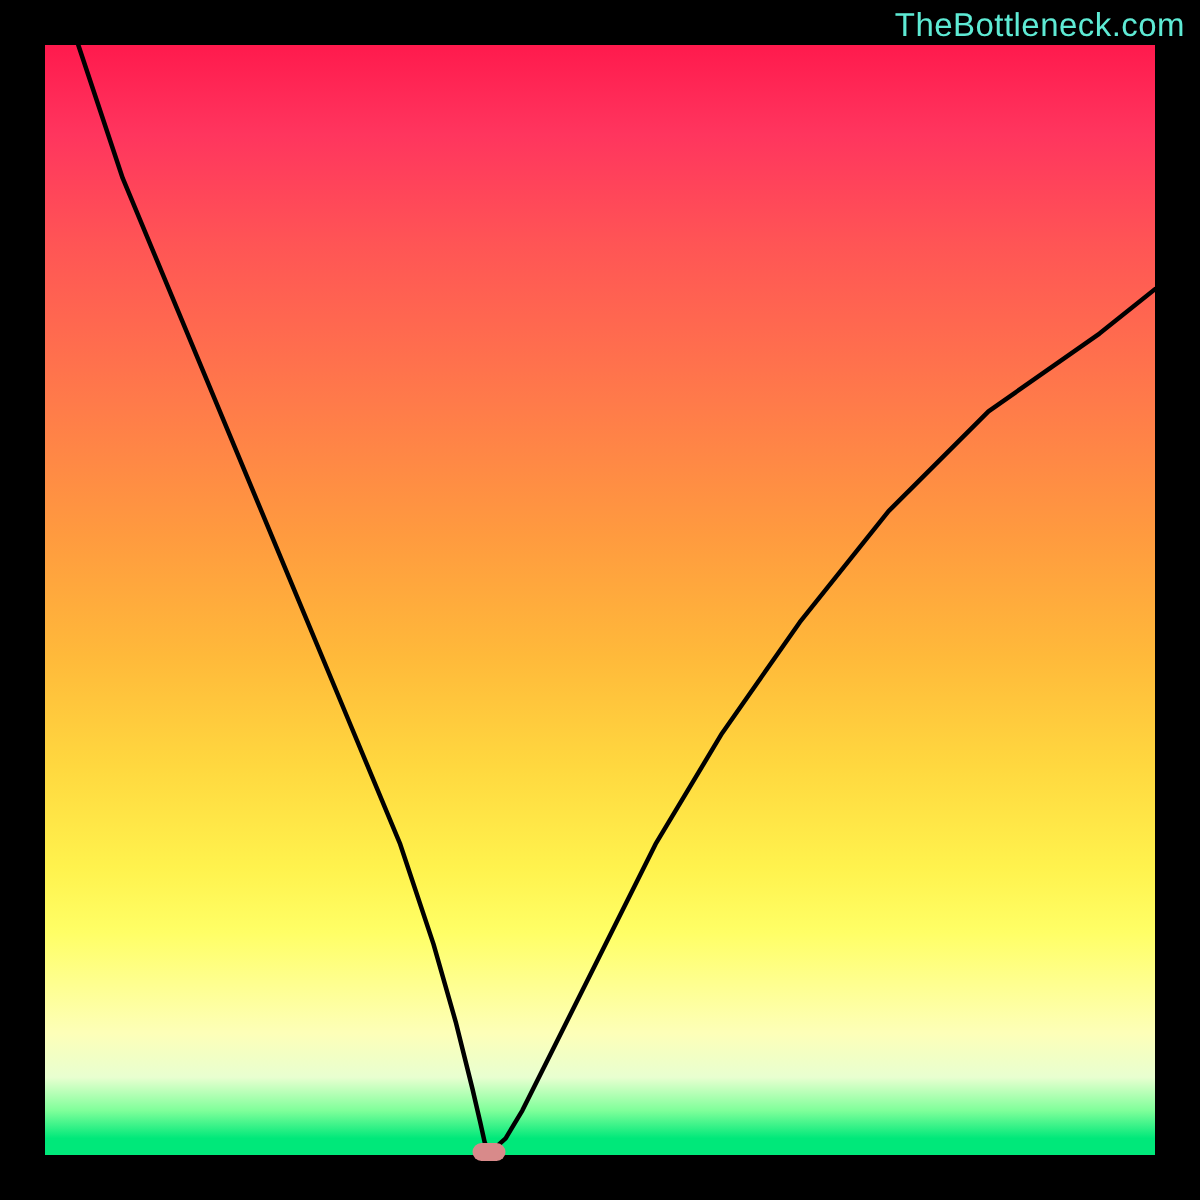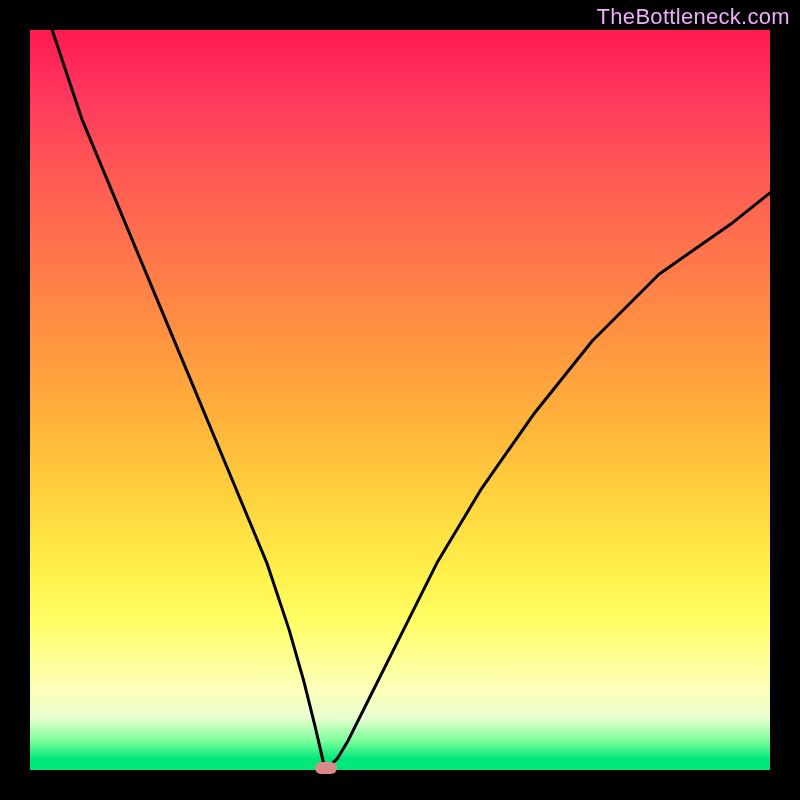--- a/index.html
+++ b/index.html
@@ -39,21 +39,21 @@
       #e8ffd0 93%,
       #7fff9a 96%,
       #00e87a 98.5%,
       #00e87a 100%
     );
   }
   .watermark {
     position: absolute;
     top: 4px;
     right: 10px;
-    color: #f0abfc;
+    color: #5eead4;
     font-size: 22px;
     font-weight: 500;
     letter-spacing: 0.3px;
     user-select: none;
   }
   svg.curve {
     position: absolute;
     left: 0;
     top: 0;
     width: 740px;

